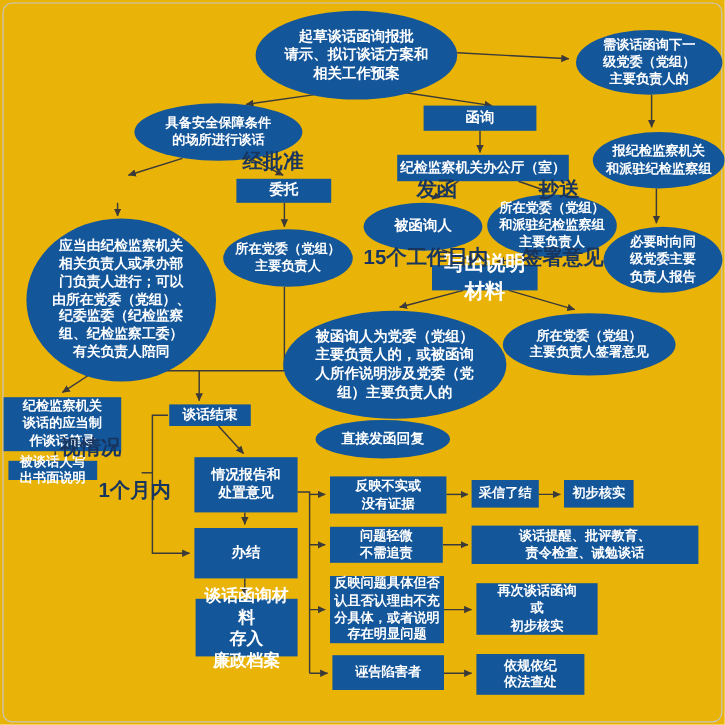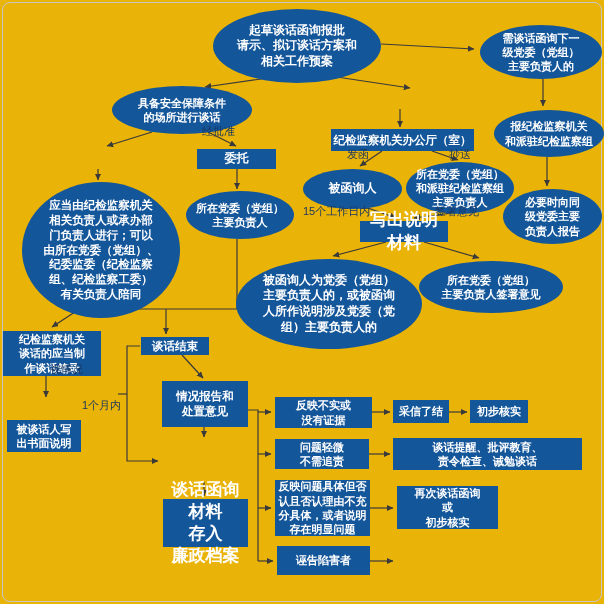--- a/index.html
+++ b/index.html
@@ -10,21 +10,21 @@
   .frame{position:absolute;inset:2px;border:1px solid #c6c6c6;border-radius:8px;pointer-events:none;}
   .arrows{position:absolute;left:0;top:0;width:604px;height:604px;pointer-events:none;}
   .node{
     position:absolute;display:flex;align-items:center;justify-content:center;
     text-align:center;color:#fff;font-weight:bold;font-size:11.5px;line-height:1.3;
     white-space:pre-line;box-sizing:border-box;padding:1px 2px;
   }
   .ellipse{background:#14569a;border-radius:50%;}
   .rect{background:#14569a;}
   .lbl{
-    position:absolute;color:#17355f;font-weight:normal;font-size:11px;
+    position:absolute;color:#17355f;font-weight:bold;font-size:17px;
     white-space:nowrap;line-height:1;
   }
 </style>
 </head>
 <body>
 
 <div class="stage">
   <div class="frame"></div>
 
   <svg class="arrows" viewBox="0 0 604 604">
@@ -77,20 +77,21 @@
   <div class="node ellipse" style="left:213px;top:9px;width:168px;height:74px;font-size:12px">起草谈话函询报批
 请示、拟订谈话方案和
 相关工作预案</div>
   <div class="node ellipse" style="left:480px;top:25px;width:122px;height:54px;font-size:11px">需谈话函询下一
 级党委（党组）
 主要负责人的</div>
   <div class="node ellipse" style="left:494px;top:110px;width:110px;height:47px;font-size:11px">报纪检监察机关
 和派驻纪检监察组</div>
   <div class="node ellipse" style="left:112px;top:86px;width:140px;height:48px;font-size:11px">具备安全保障条件
 的场所进行谈话</div>
+  <div class="node rect" style="left:353px;top:88px;width:94px;height:21px;font-size:12px">函询</div>
   <div class="node rect" style="left:331px;top:129px;width:143px;height:22px;font-size:11.5px">纪检监察机关办公厅（室）</div>
   <div class="node rect" style="left:197px;top:149px;width:79px;height:20px;font-size:12px">委托</div>
   <div class="node ellipse" style="left:186px;top:191px;width:108px;height:48px;font-size:11px">所在党委（党组）
 主要负责人</div>
   <div class="node ellipse" style="left:22px;top:182px;width:158px;height:136px;font-size:11.5px">应当由纪检监察机关
 相关负责人或承办部
 门负责人进行；可以
 由所在党委（党组）、
 纪委监委（纪检监察
 组、纪检监察工委）
@@ -105,44 +106,48 @@
   <div class="node rect" style="left:360px;top:221px;width:88px;height:21px;font-size:17px">写出说明材料</div>
   <div class="node ellipse" style="left:236px;top:259px;width:186px;height:90px;font-size:12px">被函询人为党委（党组）
 主要负责人的，或被函询
 人所作说明涉及党委（党
 组）主要负责人的</div>
   <div class="node ellipse" style="left:419px;top:261px;width:144px;height:52px;font-size:11px">所在党委（党组）
 主要负责人签署意见</div>
   <div class="node rect" style="left:3px;top:331px;width:98px;height:45px;font-size:11px">纪检监察机关
 谈话的应当制
 作谈话笔录</div>
-  <div class="node rect" style="left:7px;top:420px;width:74px;height:32px;font-size:11px">被谈话人写
+  <div class="node rect" style="left:7px;top:384px;width:74px;height:16px;font-size:11px">被谈话人写
 出书面说明</div>
   <div class="node rect" style="left:141px;top:337px;width:68px;height:18px;font-size:11.5px">谈话结束</div>
   <div class="node rect" style="left:162px;top:381px;width:86px;height:46px;font-size:11.5px">情况报告和
 处置意见</div>
-  <div class="node rect" style="left:163px;top:499px;width:85px;height:48px;font-size:17px">谈话函询材料
+  <div class="node rect" style="left:162px;top:440px;width:86px;height:42px;font-size:12px">办结</div>
+  <div class="node rect" style="left:163px;top:499px;width:85px;height:48px;font-size:14px">谈话函询材料
 存入
 廉政档案</div>
+  <div class="node ellipse" style="left:263px;top:350px;width:112px;height:32px;font-size:11.5px">直接发函回复</div>
   <div class="node rect" style="left:275px;top:397px;width:97px;height:31px;font-size:11px">反映不实或
 没有证据</div>
   <div class="node rect" style="left:393px;top:400px;width:56px;height:23px;font-size:11px">采信了结</div>
   <div class="node rect" style="left:470px;top:400px;width:58px;height:23px;font-size:11px">初步核实</div>
   <div class="node rect" style="left:275px;top:439px;width:94px;height:30px;font-size:11px">问题轻微
 不需追责</div>
   <div class="node rect" style="left:275px;top:480px;width:95px;height:56px;font-size:11px">反映问题具体但否
 认且否认理由不充
 分具体，或者说明
 存在明显问题</div>
   <div class="node rect" style="left:393px;top:438px;width:189px;height:32px;font-size:11px">谈话提醒、批评教育、
 责令检查、诫勉谈话</div>
   <div class="node rect" style="left:397px;top:486px;width:101px;height:43px;font-size:11px">再次谈话函询
 或
 初步核实</div>
   <div class="node rect" style="left:277px;top:546px;width:93px;height:29px;font-size:11px">诬告陷害者</div>
+  <div class="node rect" style="left:397px;top:545px;width:90px;height:34px;font-size:11px">依规依纪
+依法查处</div>
 
   <div class="lbl" style="left:202px;top:126px">经批准</div>
   <div class="lbl" style="left:347px;top:149px">发函</div>
   <div class="lbl" style="left:449px;top:149px">抄送</div>
   <div class="lbl" style="left:303px;top:206px">15个工作日内</div>
   <div class="lbl" style="left:435px;top:206px">签署意见</div>
   <div class="lbl" style="left:50px;top:364px">视情况</div>
   <div class="lbl" style="left:82px;top:400px">1个月内</div>
 </div>
 

